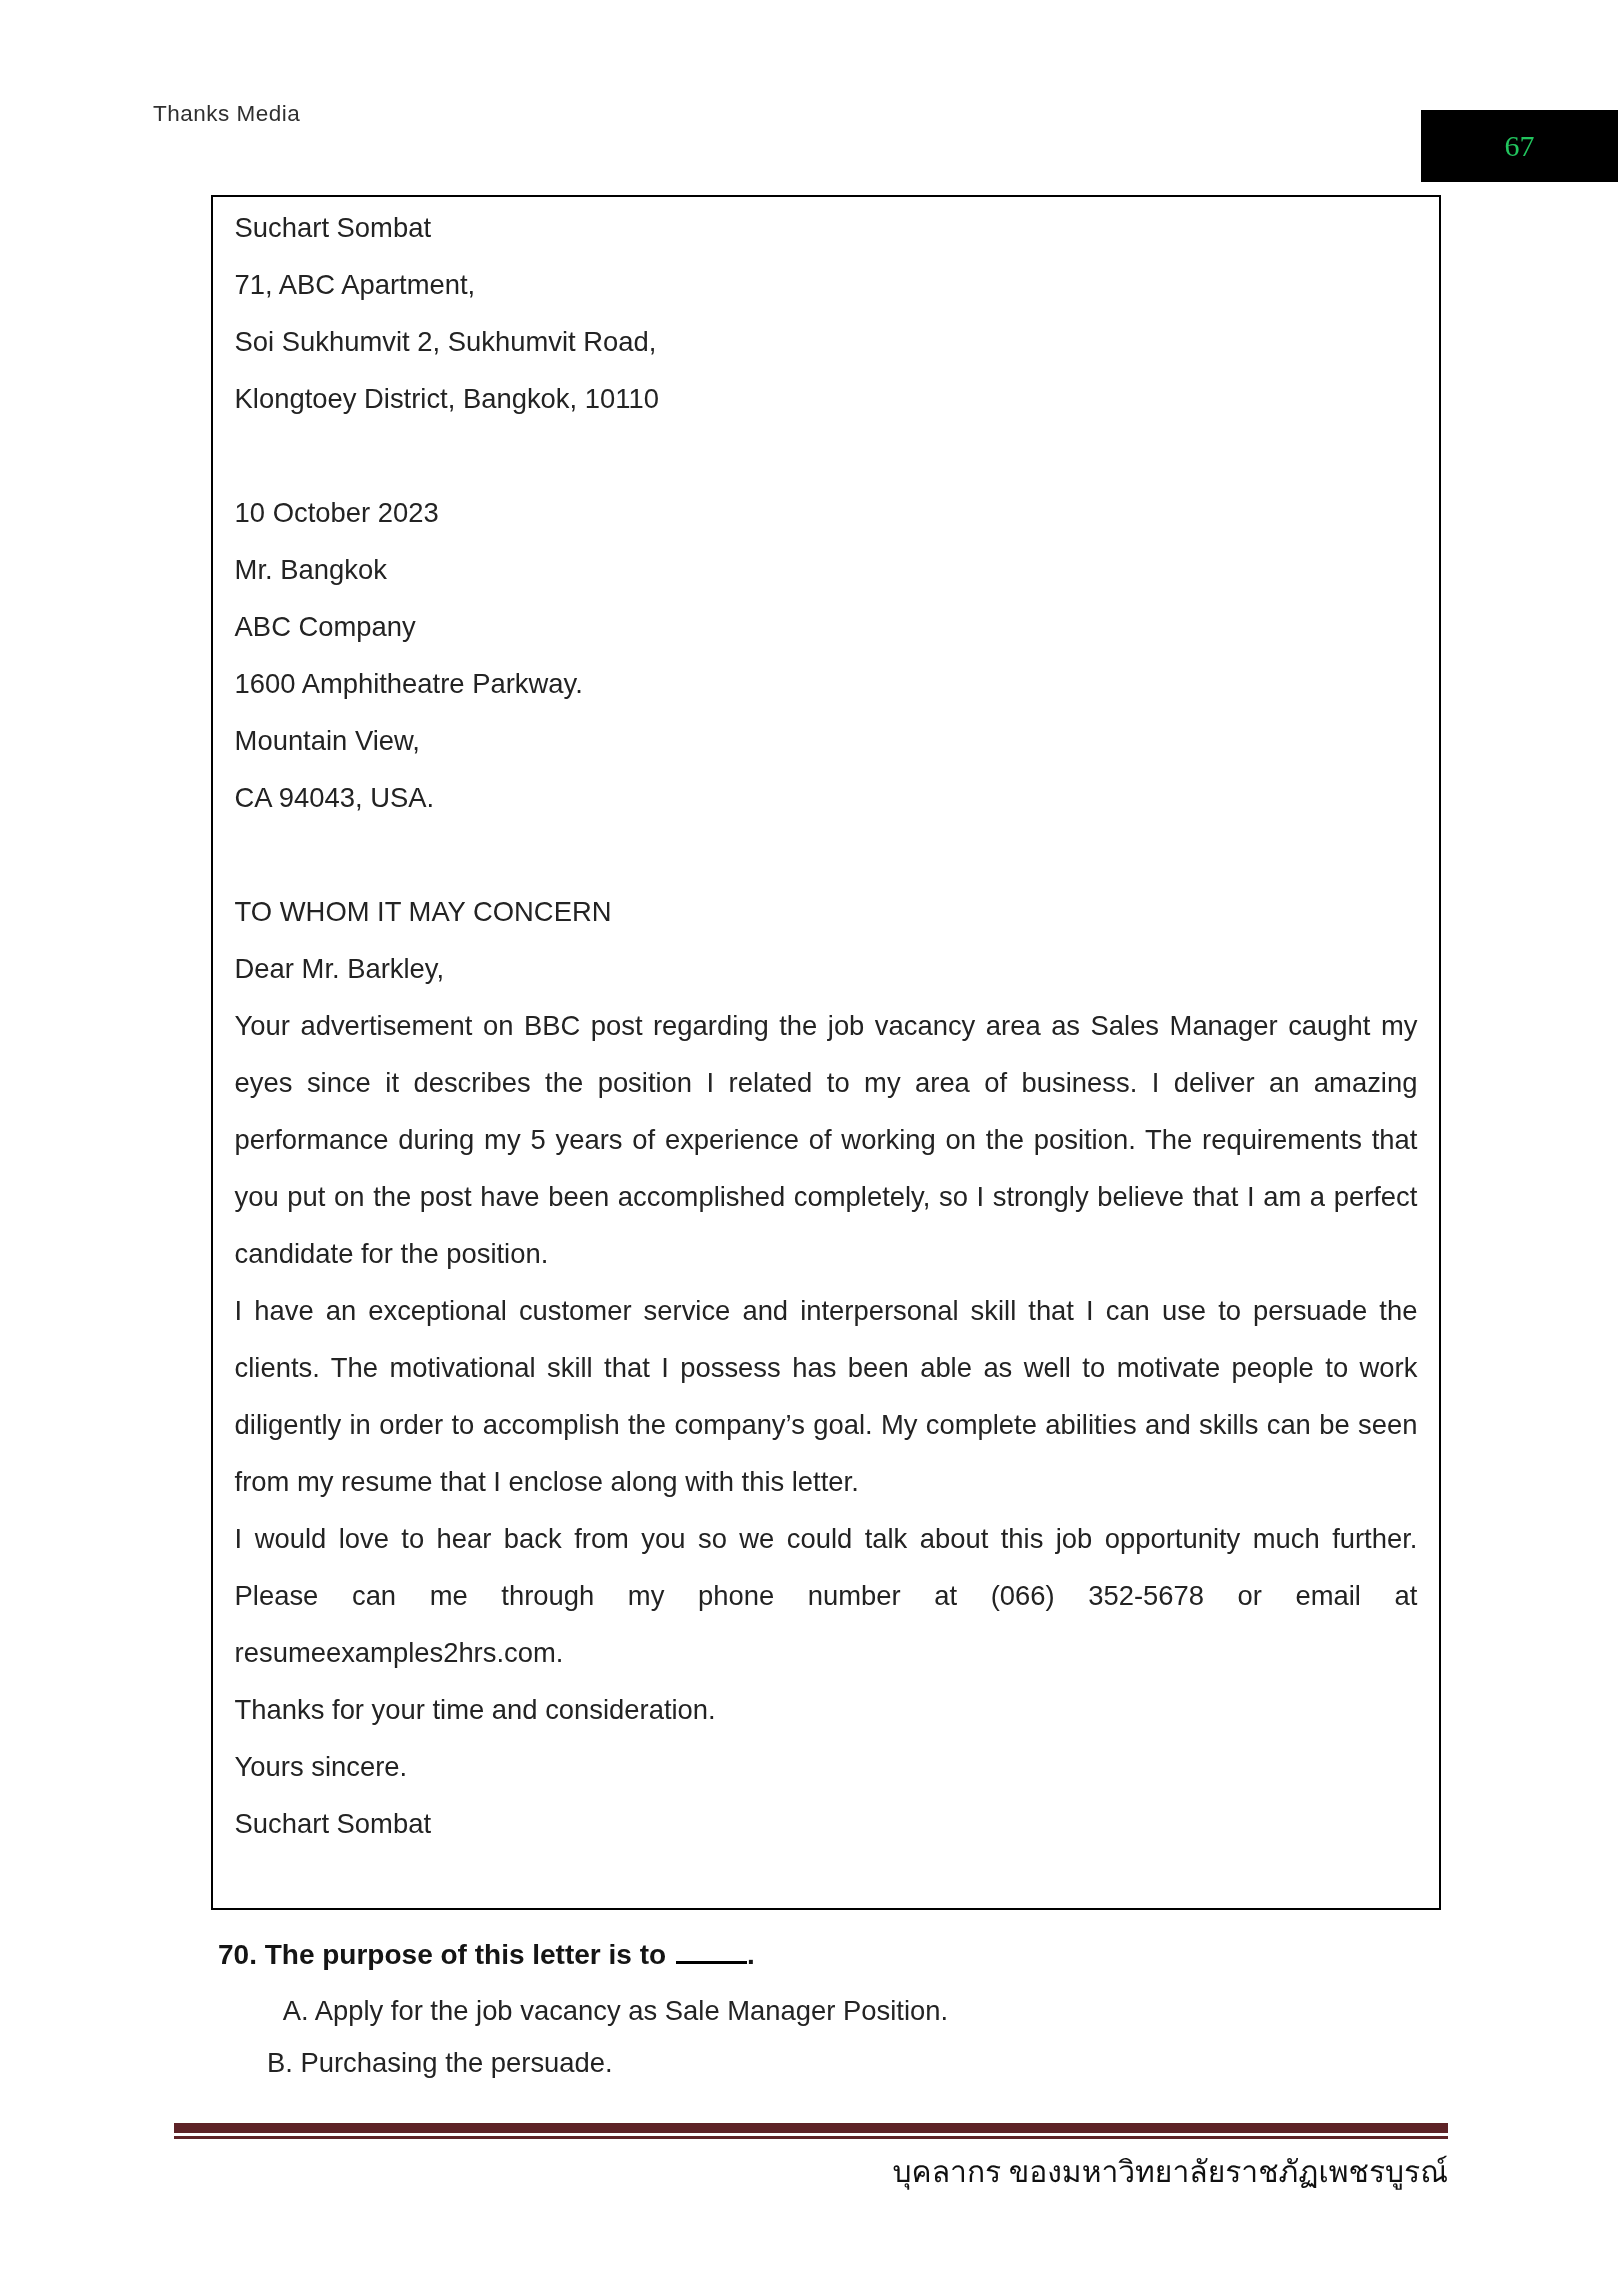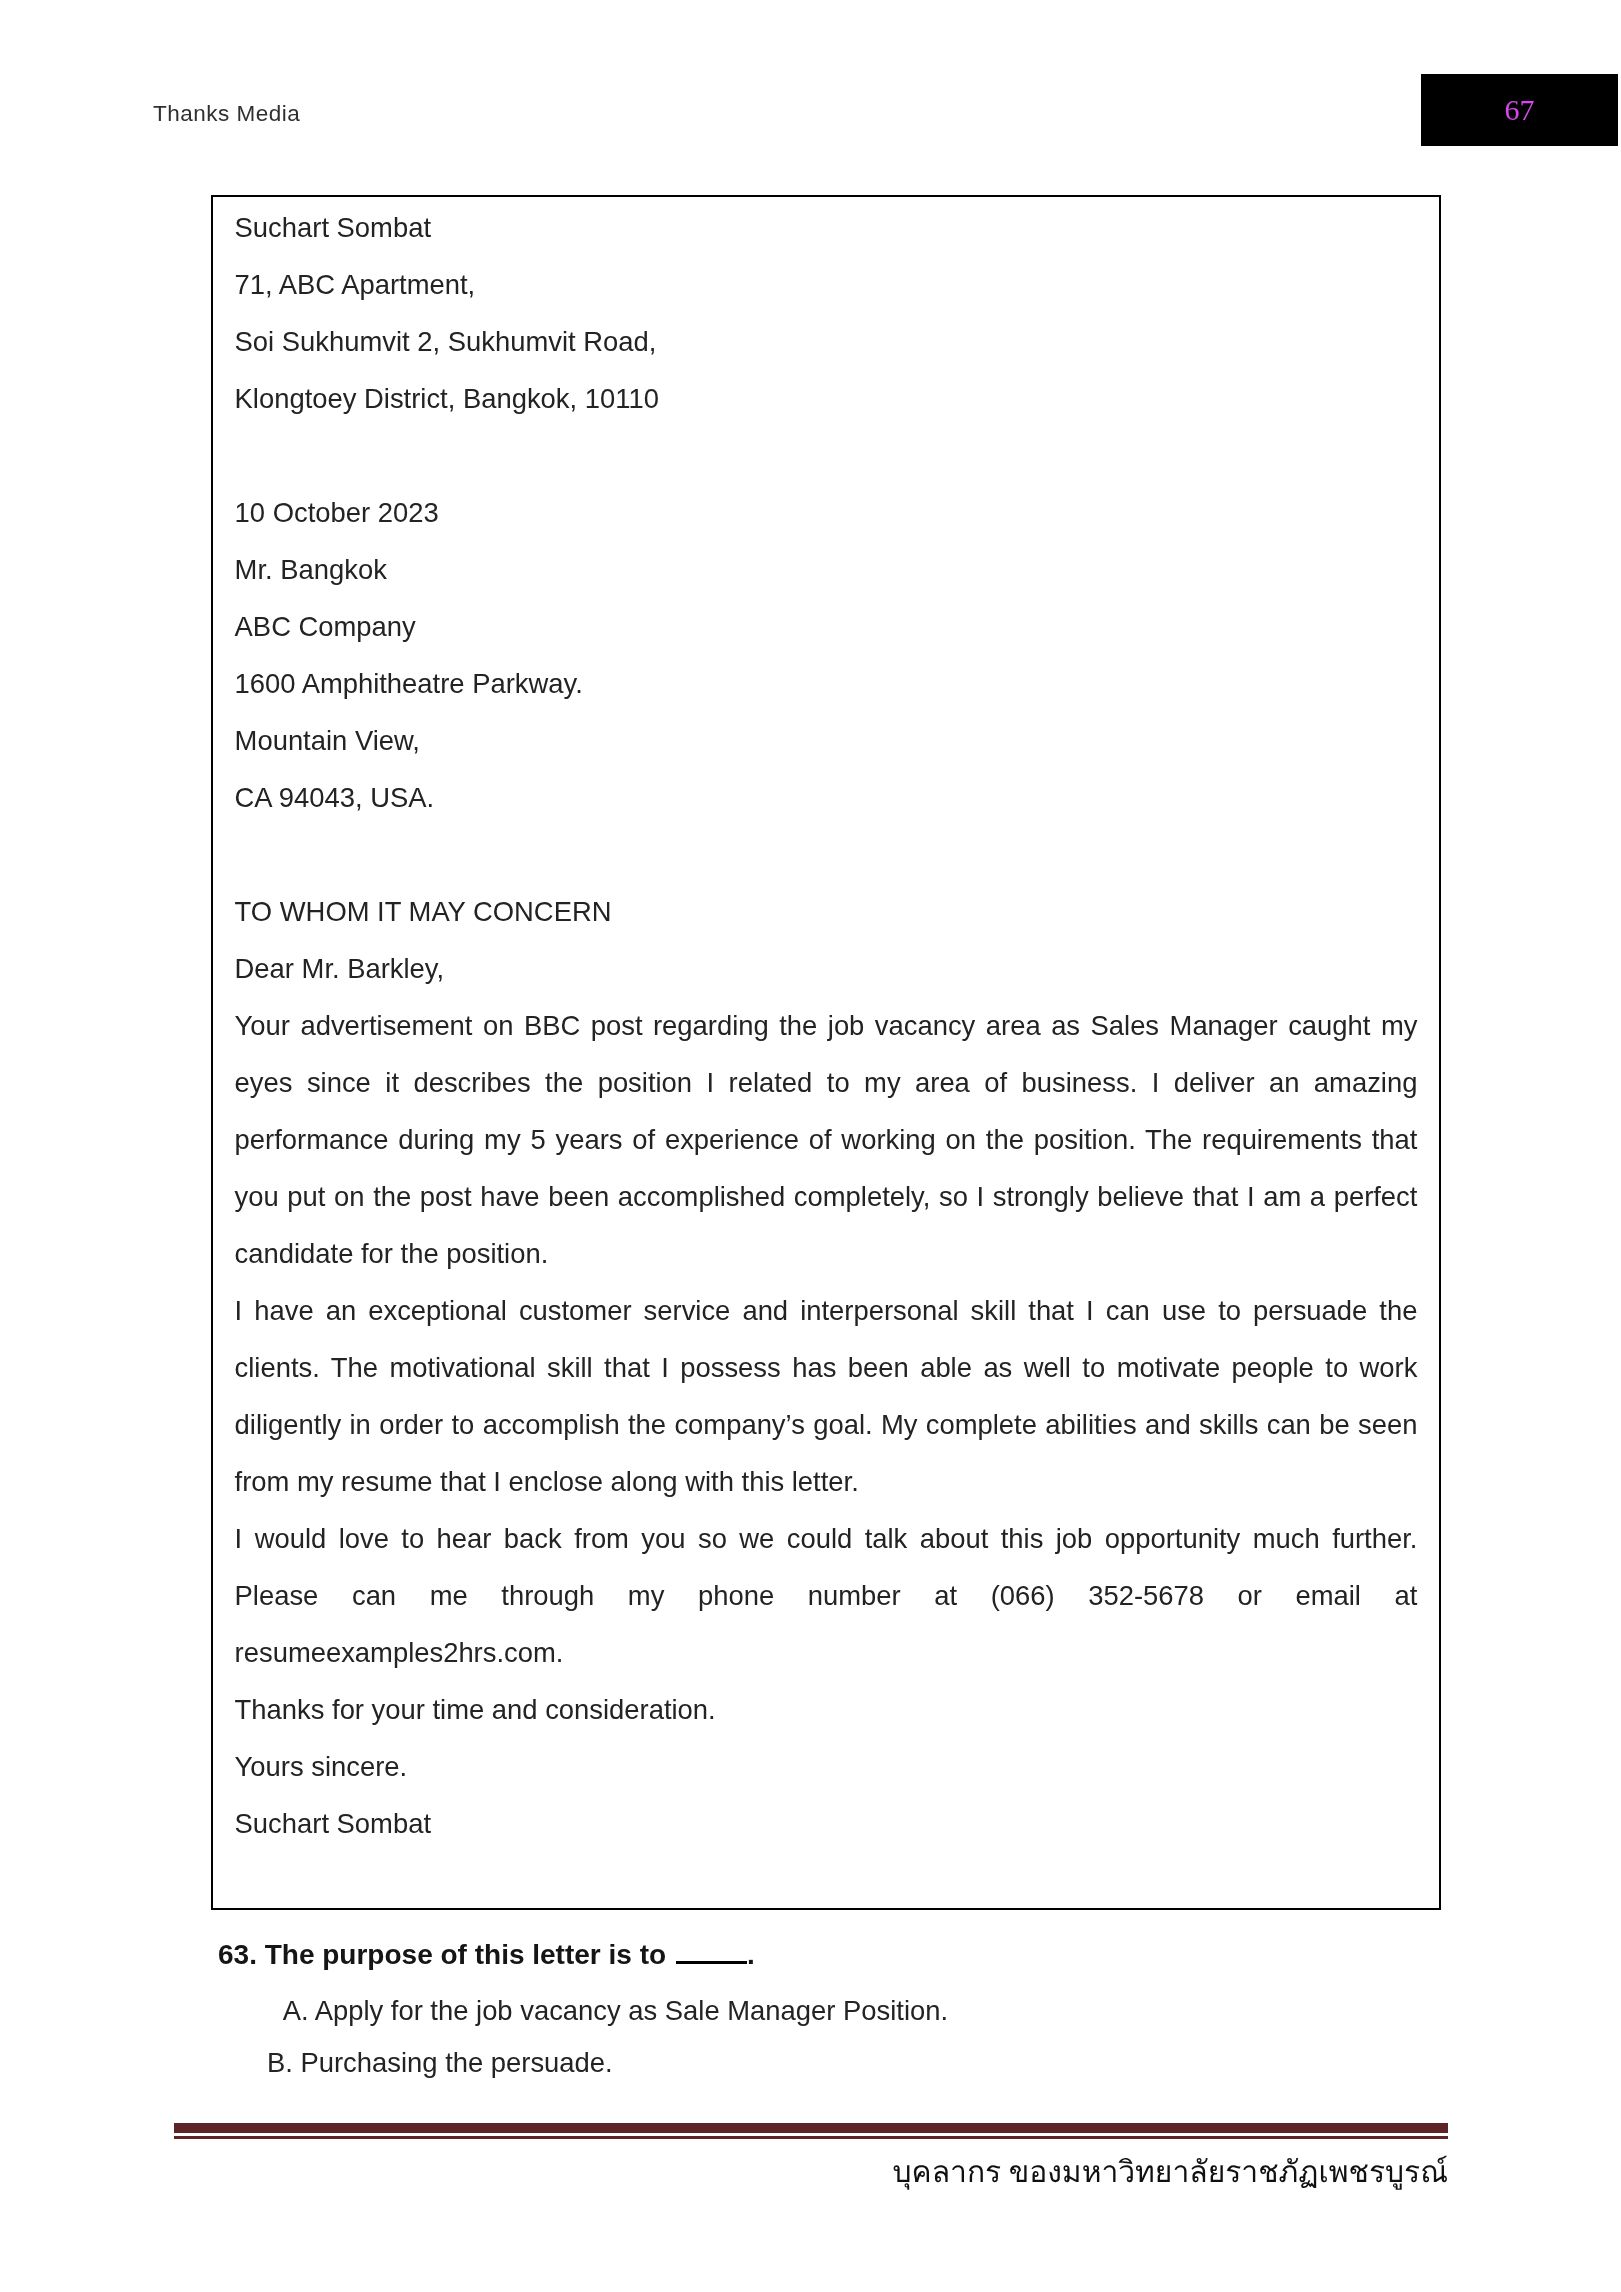--- a/index.html
+++ b/index.html
@@ -70,21 +70,21 @@
     position:absolute; top:2148px; right:173px;
     font-size:30px; color:#101010;
     font-family:Liberation Serif, serif;
   }
 </style>
 </head>
 <body>
 
 <div class="brand">Thanks Media</div>
 
-<div class="page-number-box" style="background: rgb(0, 0, 0); color: #d946ef;">
+<div class="page-number-box" style="background: rgb(0, 0, 0); color: #22c55e; margin-top: 36px;">
   <span>67</span>
 </div>
 
 <div class="letter-box">
   <div>
       <div class="letter-line">Suchart Sombat</div>
       <div class="letter-line">71, ABC Apartment,</div>
       <div class="letter-line">Soi Sukhumvit 2, Sukhumvit Road,</div>
       <div class="letter-line">Klongtoey District, Bangkok, 10110</div>
     </div>
@@ -111,21 +111,21 @@
       <p class="letter-par">I have an exceptional customer service and interpersonal skill that I can use to persuade the clients. The motivational skill that I possess has been able as well to motivate people to work diligently in order to accomplish the company’s goal. My complete abilities and skills can be seen from my resume that I enclose along with this letter.</p>
       <p class="letter-par">I would love to hear back from you so we could talk about this job opportunity much further. Please can me through my phone number at (066) 352-5678 or email at resumeexamples2hrs.com.</p>
     </div>
 
   <div class="letter-line">Thanks for your time and consideration.</div>
   <div class="letter-line">Yours sincere.</div>
   <div class="letter-line">Suchart Sombat</div>
 </div>
 
 <div class="question-line">
-  <span>63. The purpose of this letter is to</span><span class="question-blank"></span><span>.</span>
+  <span>70. The purpose of this letter is to</span><span class="question-blank"></span><span>.</span>
 </div>
 
 <div class="options">
     <div class="option">A. Apply for the job vacancy as Sale Manager Position.</div>
     <div class="option">B. Purchasing the persuade.</div>
   </div>
 
 <div class="footer-rule">
   <div class="thick" style="background: rgb(94, 35, 39);"></div>
   <div class="gapline"></div>

